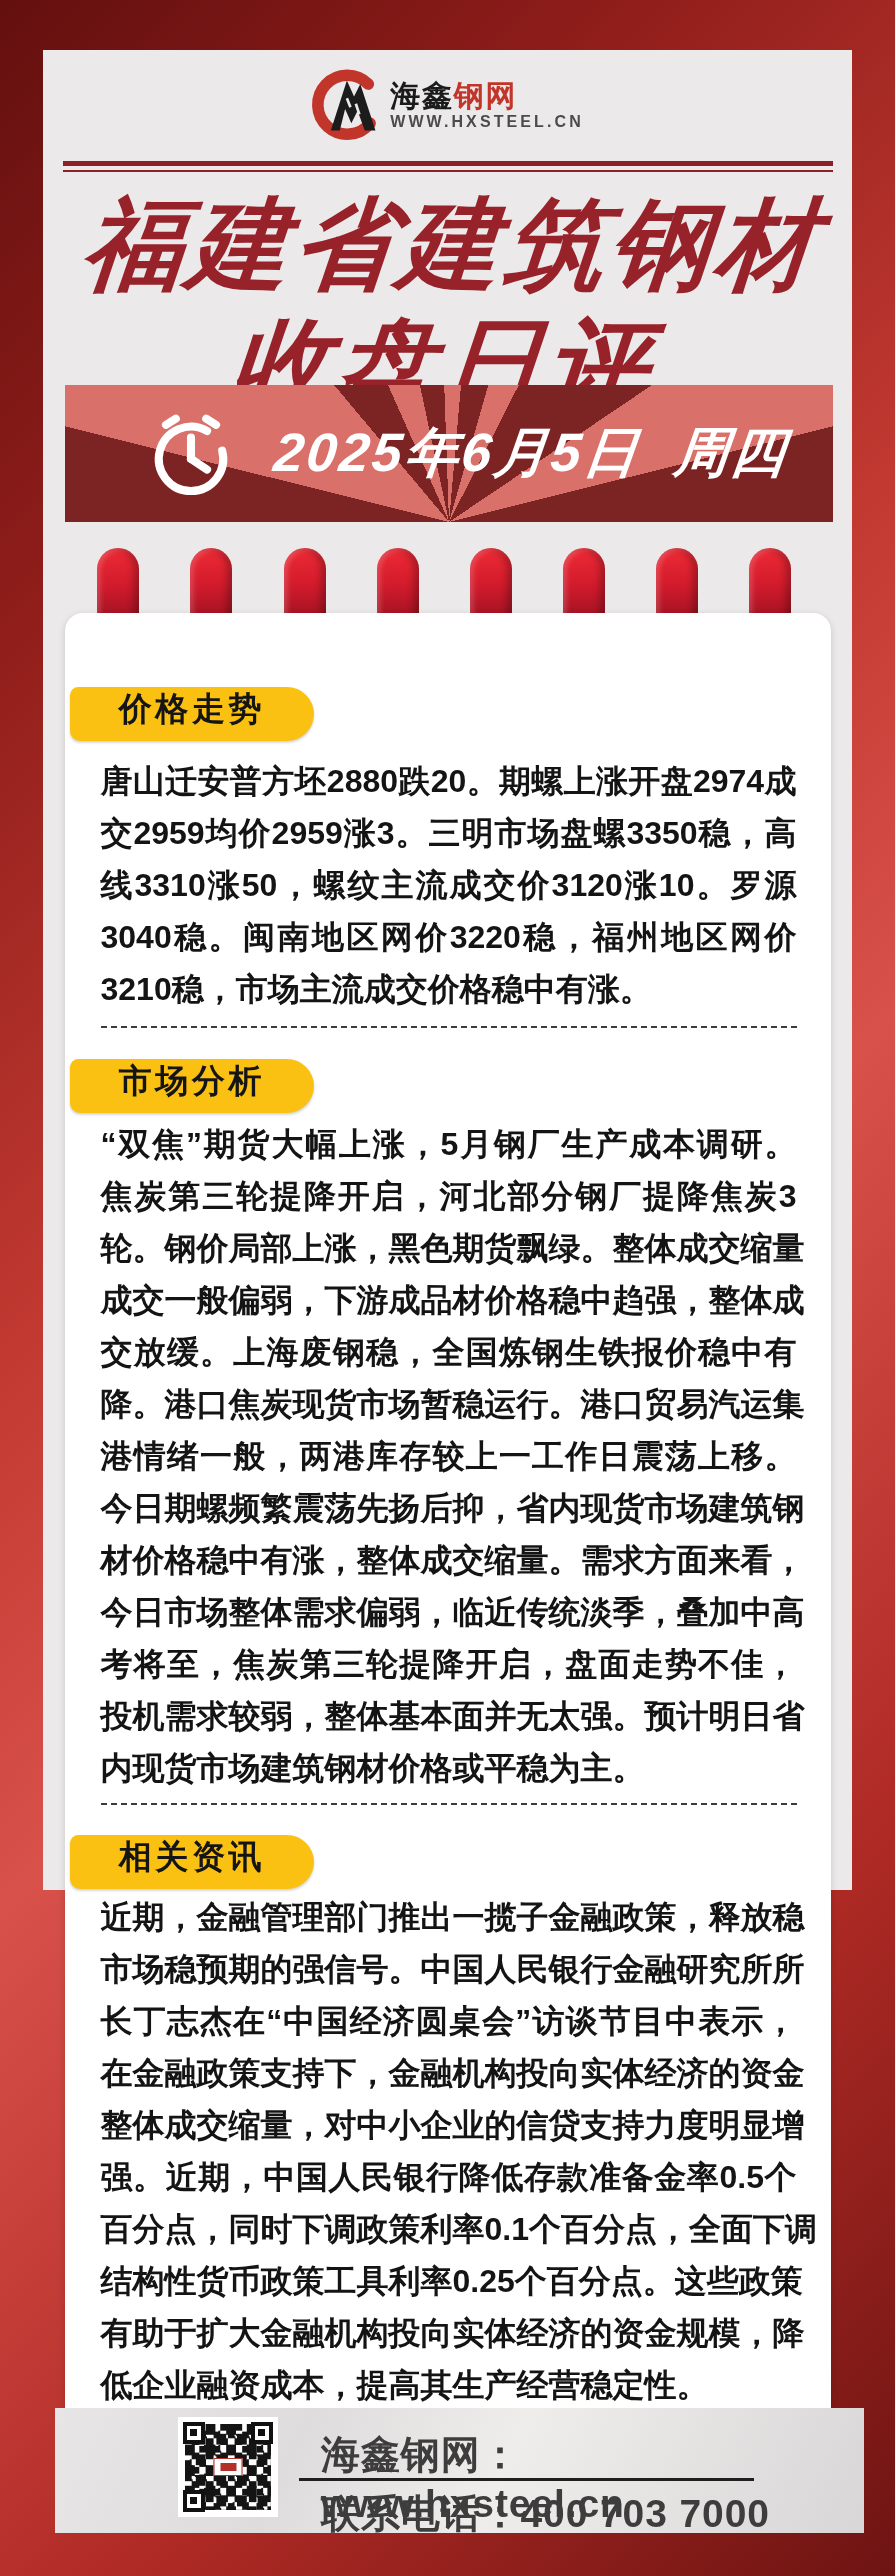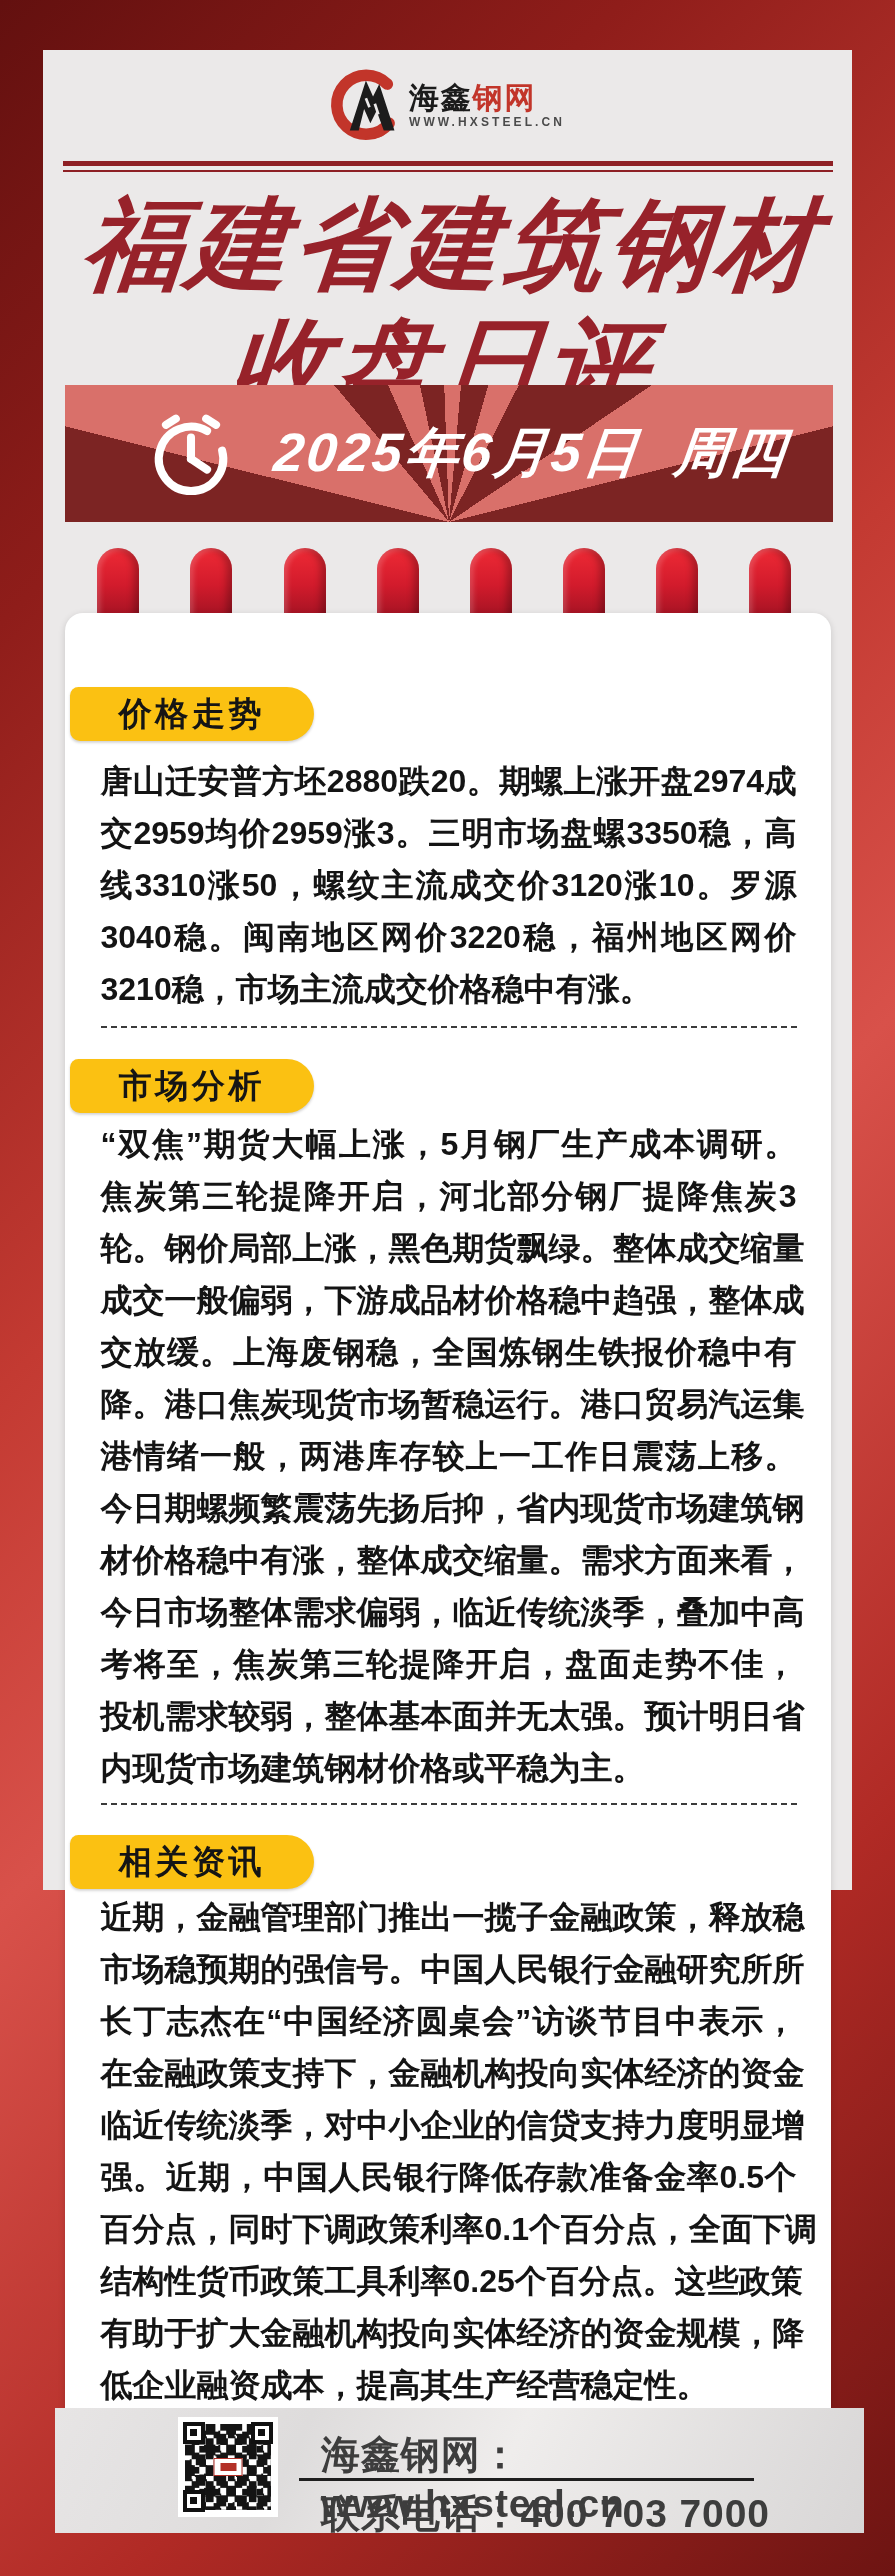--- a/index.html
+++ b/index.html
@@ -12,21 +12,21 @@
   .card{
     position:absolute;left:43px;top:50px;width:809px;height:1840px;
     background:#ebe9e9;
   }
   
   .logo{position:absolute;top:18px;left:0;width:100%;display:flex;justify-content:center;align-items:center;gap:9px;}
   .logo svg{display:block;}
   .logo-texts{display:flex;flex-direction:column;align-items:flex-start;}
   .logo-cn{font-size:30px;font-weight:900;letter-spacing:1.8px;color:#1b1b1b;line-height:32px;}
   .logo-cn .red{color:#c2352a;}
-  .logo-url{font-size:12px;font-weight:700;letter-spacing:3.1px;color:#4b4b4b;margin-top:1px;}
+  .logo-url{font-size:16px;font-weight:700;letter-spacing:3.1px;color:#4b4b4b;margin-top:1px;}
   
   .double-rule{
     position:absolute;top:111px;left:19.7px;width:770px;height:3.6px;
     border-top:5.4px solid #8e2025;border-bottom:2.7px solid #8e2025;
   }
   
   .title{
     position:absolute;top:134px;left:0;width:100%;text-align:center;
     color:#97222a;font-weight:900;font-style:italic;
     font-size:100px;line-height:120px;letter-spacing:5.4px;
@@ -72,21 +72,21 @@
   .page{
     position:absolute;left:21.5px;top:563px;width:766px;height:1795px;
     background:#ffffff;border-radius:18px 18px 0 0;
     box-shadow:0 2.7px 7.2px rgba(0,0,0,.15);
   }
   .section{position:absolute;left:0;width:100%;}
   .sec1{top:74px;}  .sec2{top:446px;}  .sec3{top:1222px;}
   .badge{
     margin-left:5.4px;width:244px;height:54px;background:#fbc112;
     border-radius:9px 29px 29px 10.7px;
-    display:flex;align-items:center;justify-content:center;
+    display:flex;align-items:flex-start;justify-content:center;
     font-size:33px;font-weight:900;color:#151515;letter-spacing:3.6px;
     box-shadow:0 1.8px 2.7px rgba(0,0,0,.18);
   }
   .text{margin:14.3px 34px 0 36px;}
   .sec2 .text{margin-top:5.4px;}
   .sec3 .text{margin-top:1.8px;}
   .line{
     height:52px;line-height:52px;font-size:32px;font-weight:600;color:#141414;
     text-align:justify;text-align-last:justify;white-space:nowrap;overflow:visible;
   }
@@ -234,21 +234,21 @@
     </div>
     <div class="section sec3">
       <div class="badge">
           <span>相关资讯</span>
         </div>
       <div class="text">
           <div class="line">近期，金融管理部门推出一揽子金融政策，释放稳</div>
           <div class="line">市场稳预期的强信号。中国人民银行金融研究所所</div>
           <div class="line">长丁志杰在“中国经济圆桌会”访谈节目中表示，</div>
           <div class="line">在金融政策支持下，金融机构投向实体经济的资金</div>
-          <div class="line">临近传统淡季，对中小企业的信贷支持力度明显增</div>
+          <div class="line">整体成交缩量，对中小企业的信贷支持力度明显增</div>
           <div class="line">强。近期，中国人民银行降低存款准备金率0.5个</div>
           <div class="line">百分点，同时下调政策利率0.1个百分点，全面下调</div>
           <div class="line">结构性货币政策工具利率0.25个百分点。这些政策</div>
           <div class="line">有助于扩大金融机构投向实体经济的资金规模，降</div>
           <div class="line last">低企业融资成本，提高其生产经营稳定性。</div>
         </div>
       <div class="dash"></div>
     </div>
   </div>
 

